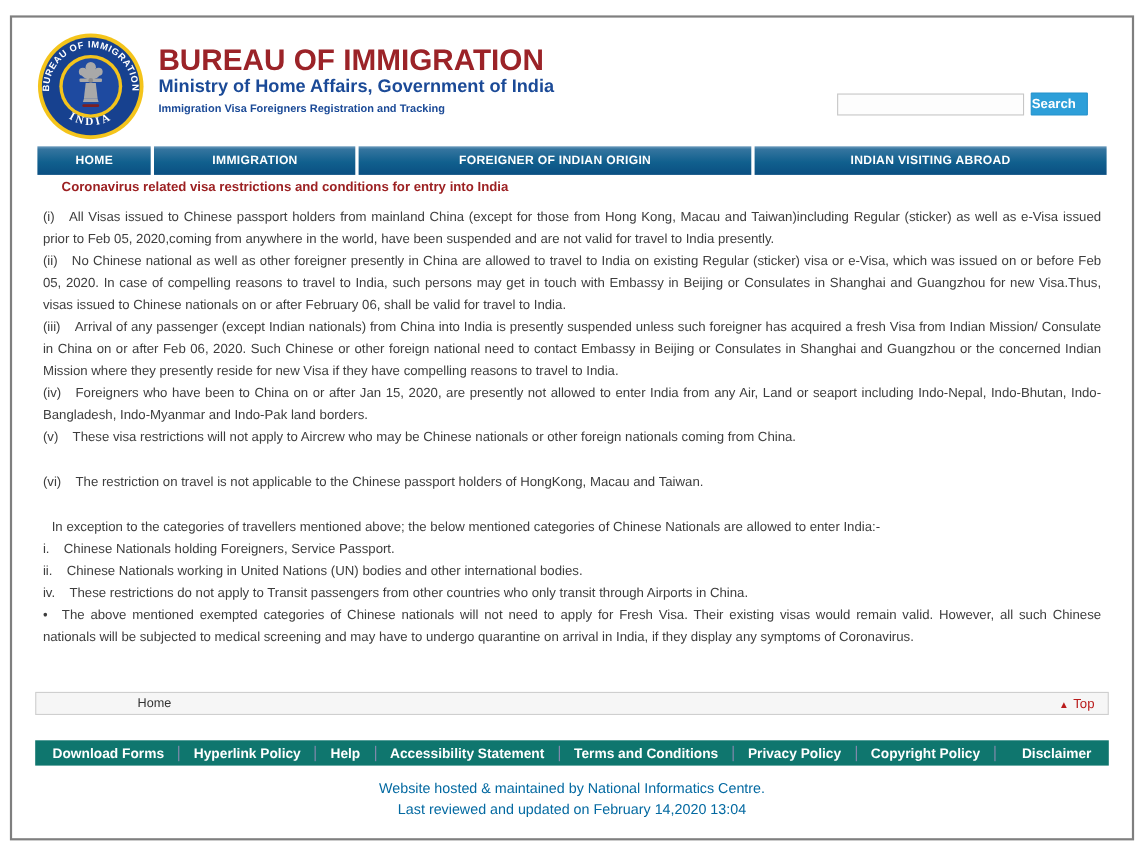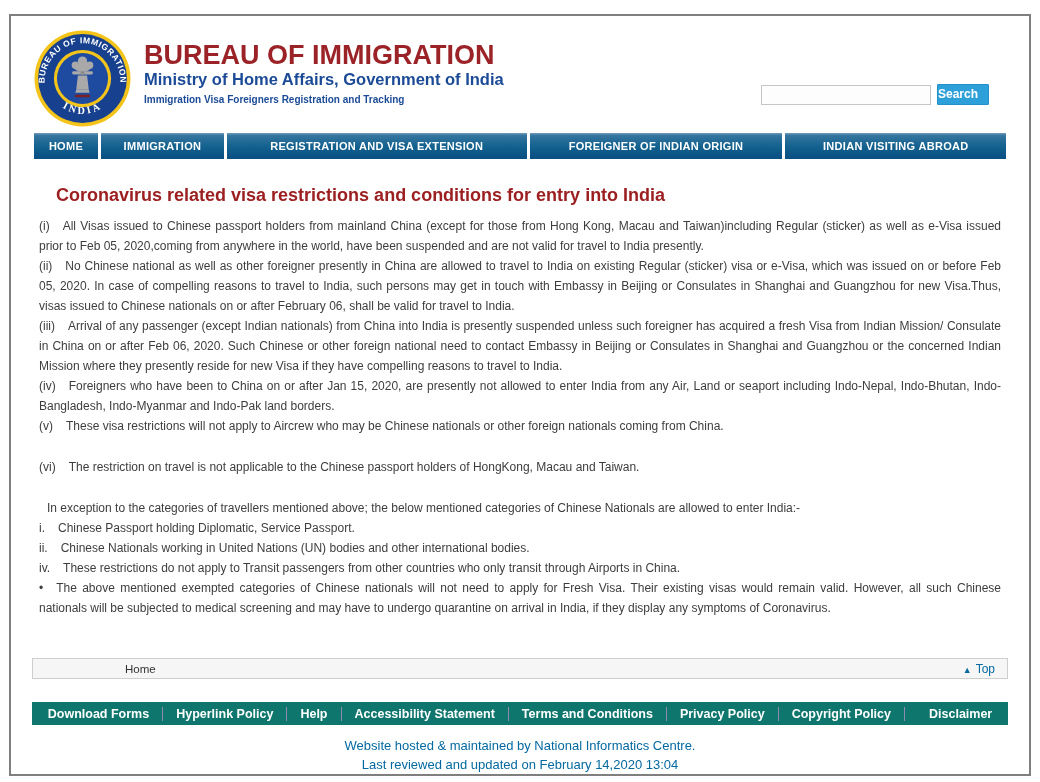--- a/index.html
+++ b/index.html
@@ -27,34 +27,34 @@
   
   .nav { display:flex; margin:0 23px; height:26px; gap:3px; }
   .nav-tab {
     background:linear-gradient(to bottom, #6f9dbe 0%, #35759f 10%, #11608e 55%, #0a4f82 100%);
     color:#fff; font-weight:bold; font-size:11px; letter-spacing:.3px;
     display:flex; align-items:center; justify-content:center; cursor:pointer;
   }
 
   
   .main { padding:0 28px; }
-  .page-heading { margin:26px 0 10px 17px; font-size:18px; font-weight:bold; color:#9C2022; }
+  .page-heading { margin:4px 0 10px 17px; font-size:12px; font-weight:bold; color:#9C2022; }
   .paras p { font-size:12px; line-height:20px; color:#3d3d3d; text-align:justify; }
   .p-label { margin-right:13px; white-space:nowrap; }
   .p-label:empty { margin-right:0; }
   p.gap-before { margin-top:21px; }
   p.indent { padding-left:8px; }
 
   
   .breadcrumb {
     margin:40px 21px 0; height:21px; background:#f6f6f6; border:1px solid #cfcfcf;
     display:flex; align-items:center; font-size:11.5px;
   }
   .crumb-home { padding-left:92px; color:#333; cursor:pointer; }
-  .top-link { margin-left:auto; padding-right:12px; color:#0369a1; cursor:pointer; font-size:12px; }
+  .top-link { margin-left:auto; padding-right:12px; color:#b91c1c; cursor:pointer; font-size:12px; }
   .top-link .tri { font-size:9px; margin-right:4px; }
 
   
   .footer-links {
     margin:23px 21px 0; height:23px; background:#0f766e;
     display:flex; align-items:center; justify-content:center;
   }
   .footer-links span.flink {
     color:#fff; font-size:12.5px; font-weight:bold; padding:0 13px; cursor:pointer;
     border-right:1px solid #8d8bb2; line-height:14px;
@@ -112,43 +112,40 @@
     </div>
   </div>
 
   <div class="nav">
     <div class="nav-tab" style="flex-grow:90">
         <span>HOME</span>
       </div>
     <div class="nav-tab" style="flex-grow:137">
         <span>IMMIGRATION</span>
       </div>
-    <div class="nav-tab" style="flex-grow:262">
-        <span>REGISTRATION AND VISA EXTENSION</span>
-      </div>
     <div class="nav-tab" style="flex-grow:237">
         <span>FOREIGNER OF INDIAN ORIGIN</span>
       </div>
     <div class="nav-tab" style="flex-grow:227">
         <span>INDIAN VISITING ABROAD</span>
       </div>
   </div>
 
   <div class="main">
     <h2 class="page-heading">Coronavirus related visa restrictions and conditions for entry into India</h2>
 
     <div class="paras">
       <p><span class="p-label">(i)</span><span>All Visas issued to Chinese passport holders from mainland China (except for those from Hong Kong, Macau and Taiwan)including Regular (sticker) as well as e-Visa issued prior to Feb 05, 2020,coming from anywhere in the world, have been suspended and are not valid for travel to India presently.</span></p>
       <p><span class="p-label">(ii)</span><span>No Chinese national as well as other foreigner presently in China are allowed to travel to India on existing Regular (sticker) visa or e-Visa, which was issued on or before Feb 05, 2020.  In case of compelling reasons to travel to India, such persons may get in touch with Embassy in Beijing or Consulates in Shanghai and Guangzhou for new Visa.Thus, visas issued to Chinese nationals on or after February 06, shall be valid for travel to India.</span></p>
       <p><span class="p-label">(iii)</span><span>Arrival of any passenger (except Indian nationals) from China into India is presently suspended unless such foreigner has acquired a fresh Visa from Indian Mission/ Consulate in China on or after Feb 06, 2020. Such Chinese or other foreign national need to contact Embassy in Beijing or Consulates in Shanghai and Guangzhou or the concerned Indian Mission where they presently reside for new Visa if they have compelling reasons to travel to India.</span></p>
       <p><span class="p-label">(iv)</span><span>Foreigners who have been to China on or after Jan 15, 2020, are presently not allowed to enter India from any Air, Land or seaport including Indo-Nepal, Indo-Bhutan, Indo-Bangladesh, Indo-Myanmar and Indo-Pak land borders.</span></p>
       <p><span class="p-label">(v)</span><span>These visa restrictions will not apply to Aircrew who may be Chinese nationals or other foreign nationals coming from China.</span></p>
       <p class="gap-before"><span class="p-label">(vi)</span><span>The restriction on travel is not applicable to the Chinese passport holders of HongKong, Macau and Taiwan.</span></p>
       <p class="gap-before indent"><span class="p-label"></span><span>In exception to the categories of travellers mentioned above; the below mentioned categories of Chinese Nationals are allowed to enter India:-</span></p>
-      <p><span class="p-label">i.</span><span>Chinese Passport holding Diplomatic, Service Passport.</span></p>
+      <p><span class="p-label">i.</span><span>Chinese Nationals holding Foreigners, Service Passport.</span></p>
       <p><span class="p-label">ii.</span><span>Chinese Nationals working in United Nations (UN) bodies and other international bodies.</span></p>
       <p><span class="p-label">iv.</span><span>These restrictions do not apply to Transit passengers from other countries who only transit through Airports in China.</span></p>
       <p><span class="p-label">•</span><span>The above mentioned exempted categories of Chinese nationals will not need to apply for Fresh Visa. Their existing visas would remain valid. However, all such Chinese nationals will be subjected to medical screening and may have to undergo quarantine on arrival in India, if they display any symptoms of Coronavirus.</span></p>
     </div>
   </div>
 
   <div class="breadcrumb">
     <span class="crumb-home">Home</span>
     <span class="top-link"><span class="tri">▲</span><span>Top</span></span>
   </div>

